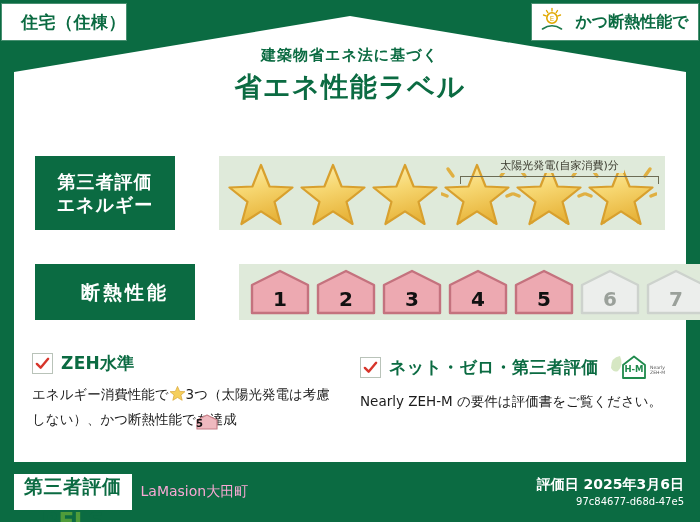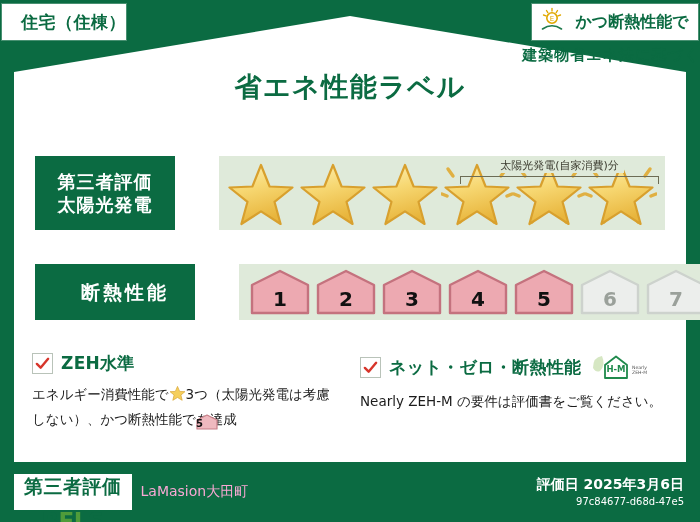--- a/index.html
+++ b/index.html
@@ -32,21 +32,20 @@
     position:absolute;left:14px;right:14px;top:16px;bottom:58px;
     background:#ffffff;
     clip-path:polygon(0% 12.5%, 50% 0%, 100% 12.5%, 100% 100%, 0% 100%);
   }
 
   
   #title-block{position:absolute;left:0;right:0;top:46px;text-align:center;}
   #title-sub{
     font-size:15px;font-weight:700;color:#0b6b42;letter-spacing:1px;
     font-family:"DejaVu Sans",sans-serif;
-    text-align:right;
   }
   #title-main{
     margin-top:4px;font-size:27px;font-weight:700;color:#0b6b42;letter-spacing:1.5px;
     font-family:"DejaVu Sans",sans-serif;
   }
 
   
   .perf-row{position:absolute;left:35px;right:35px;display:flex;height:74px;}
   #row-energy{top:156px;}
   #row-insulation{top:264px;height:56px;}
@@ -173,21 +172,21 @@
   </div>
 
   <div id="title-block">
     <div id="title-sub">建築物省エネ法に基づく</div>
     <div id="title-main">省エネ性能ラベル</div>
   </div>
 
   <div class="perf-row" id="row-energy">
     <div class="perf-label">
       <span>第三者評価</span>
-      <span>太陽光発電</span>
+      <span>エネルギー</span>
     </div>
     <div class="perf-track">
       <div class="stars-wrap" id="stars-wrap">
           <div class="star-cell">
             <svg viewBox="0 0 72 74">
               <defs>
                 <linearGradient id="sg1" x1="0" y1="0" x2="0.3" y2="1">
                   <stop offset="0%" stop-color="#fdf1b8"></stop>
                   <stop offset="45%" stop-color="#f7d873"></stop>
                   <stop offset="100%" stop-color="#e8b53c"></stop>
@@ -354,21 +353,21 @@
     </div>
   </div>
 
   <div class="note" id="note-nze">
     <div class="note-head">
       <span class="chk">
         <svg viewBox="0 0 16 16">
             <path d="M2 8.5 L6 12.5 L14 3" fill="none" stroke="#d7352b" stroke-width="2.6" stroke-linecap="round" stroke-linejoin="round"></path>
           </svg>
       </span>
-      <span class="note-title">ネット・ゼロ・断熱性能</span>
+      <span class="note-title">ネット・ゼロ・第三者評価</span>
       <span id="zehm-logo">
         <svg viewBox="0 0 62 30" width="62" height="30">
           <path d="M4 16 Q4 5 13 4 Q17 13 11 19 Q7 21 4 16 Z" fill="#cfe3b8" opacity=".85"></path>
           <path d="M16 13 L27 4.5 L38 13 L38 26 L16 26 Z" fill="#ffffff" stroke="#1f8a4c" stroke-width="1.8" stroke-linejoin="round"></path>
           <text x="27" y="20" font-size="8.5" font-weight="bold" font-family="DejaVu Sans, sans-serif" fill="#1f8a4c" text-anchor="middle">H-M</text>
           <text x="43" y="17" font-size="4.6" font-family="DejaVu Sans, sans-serif" fill="#555">Nearly</text>
           <text x="43" y="22" font-size="4.6" font-family="DejaVu Sans, sans-serif" fill="#555">ZEH-M</text>
         </svg>
       </span>
     </div>

